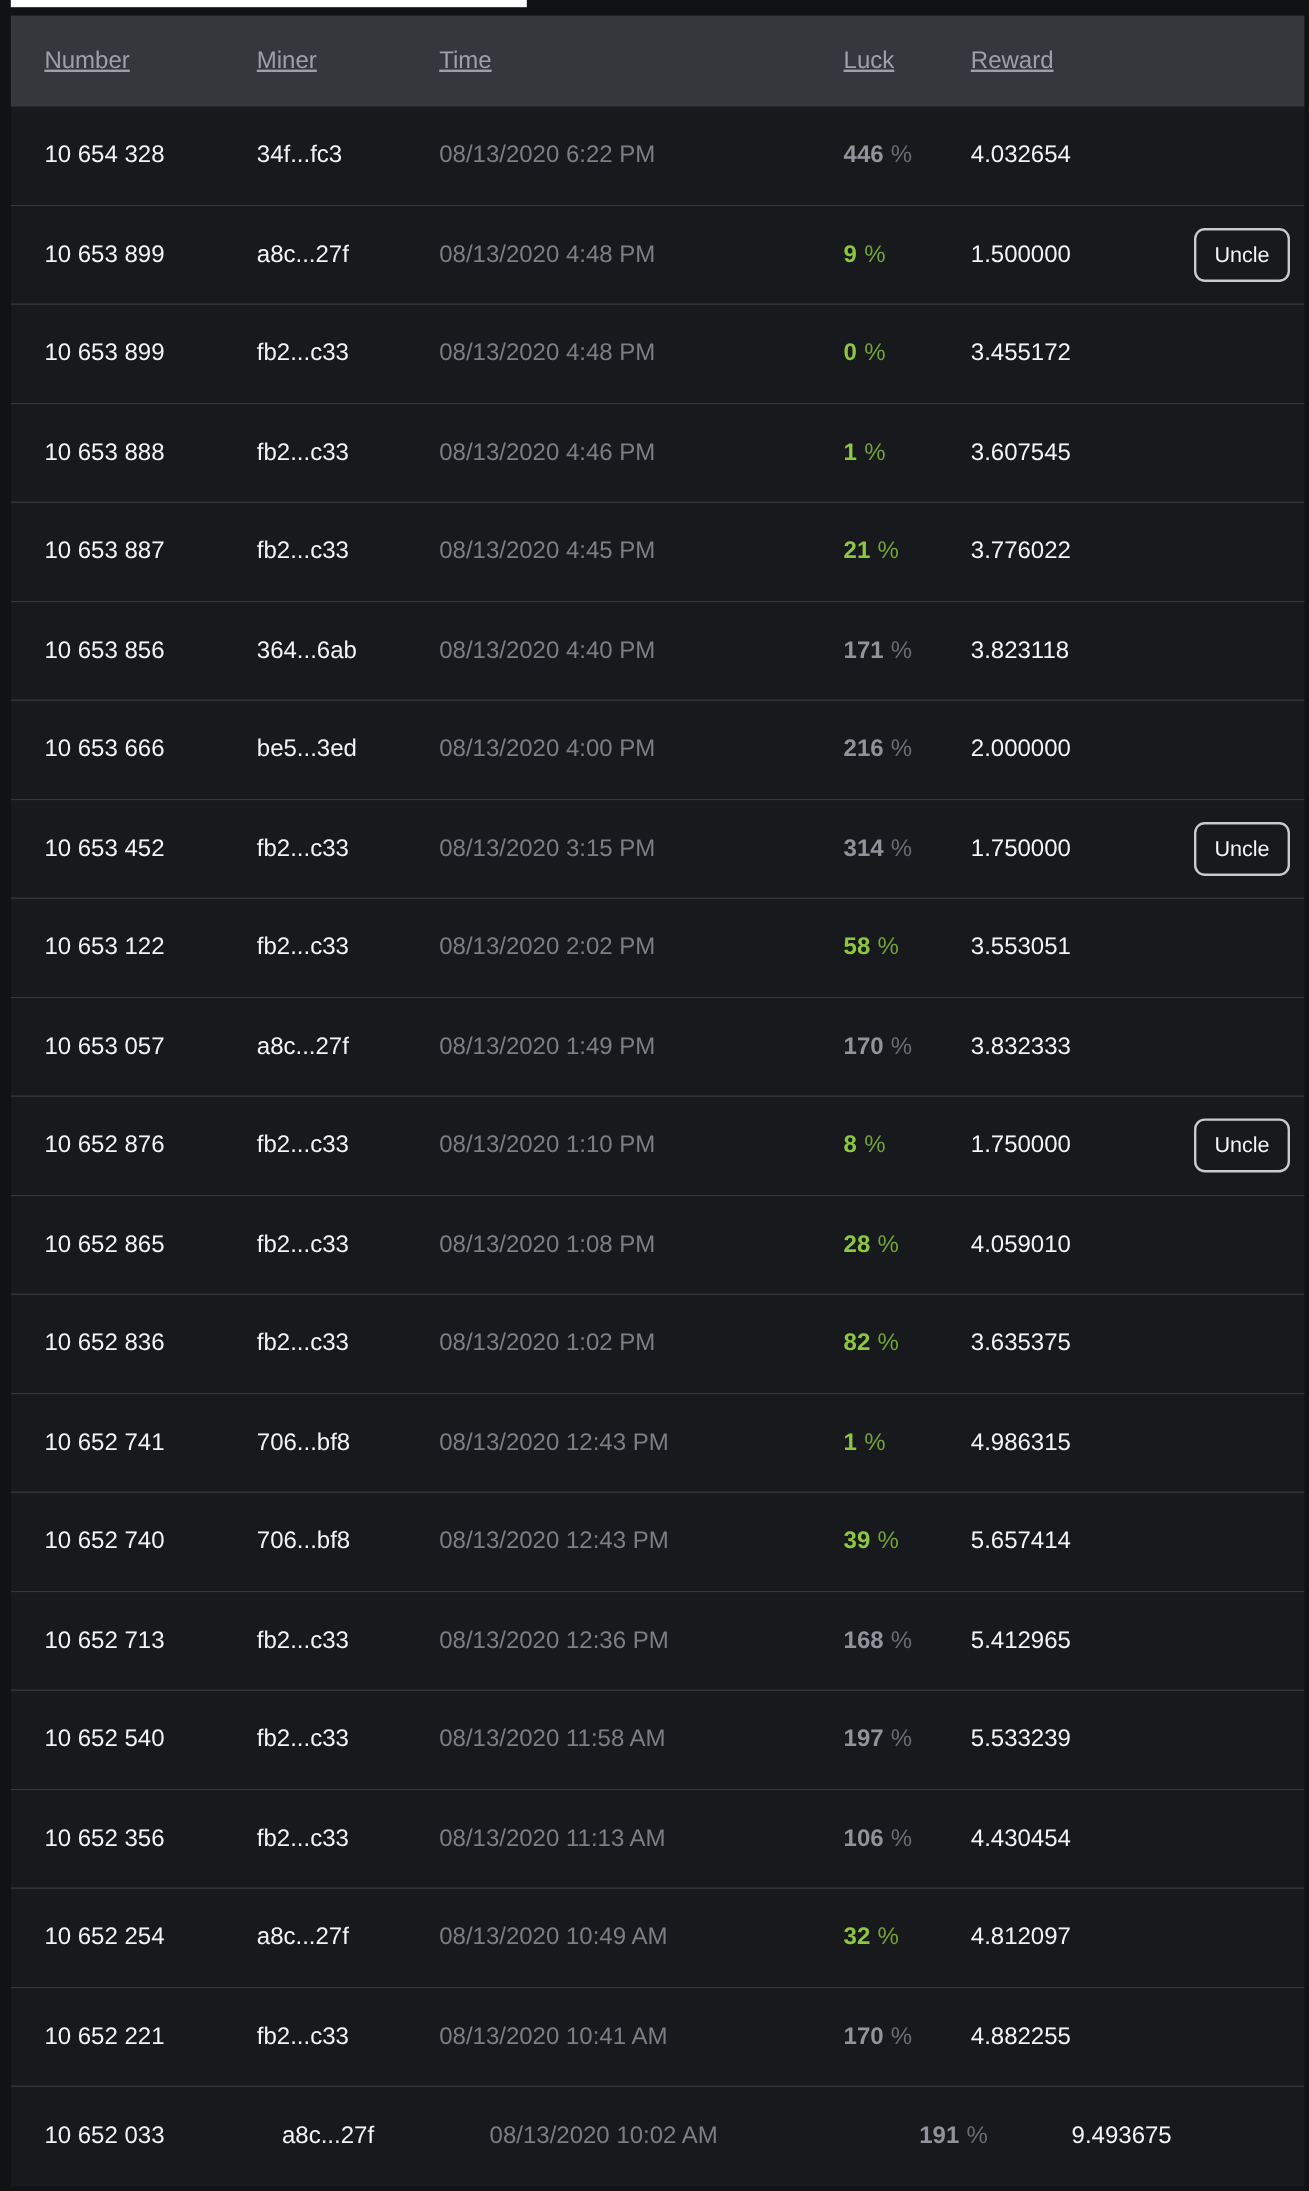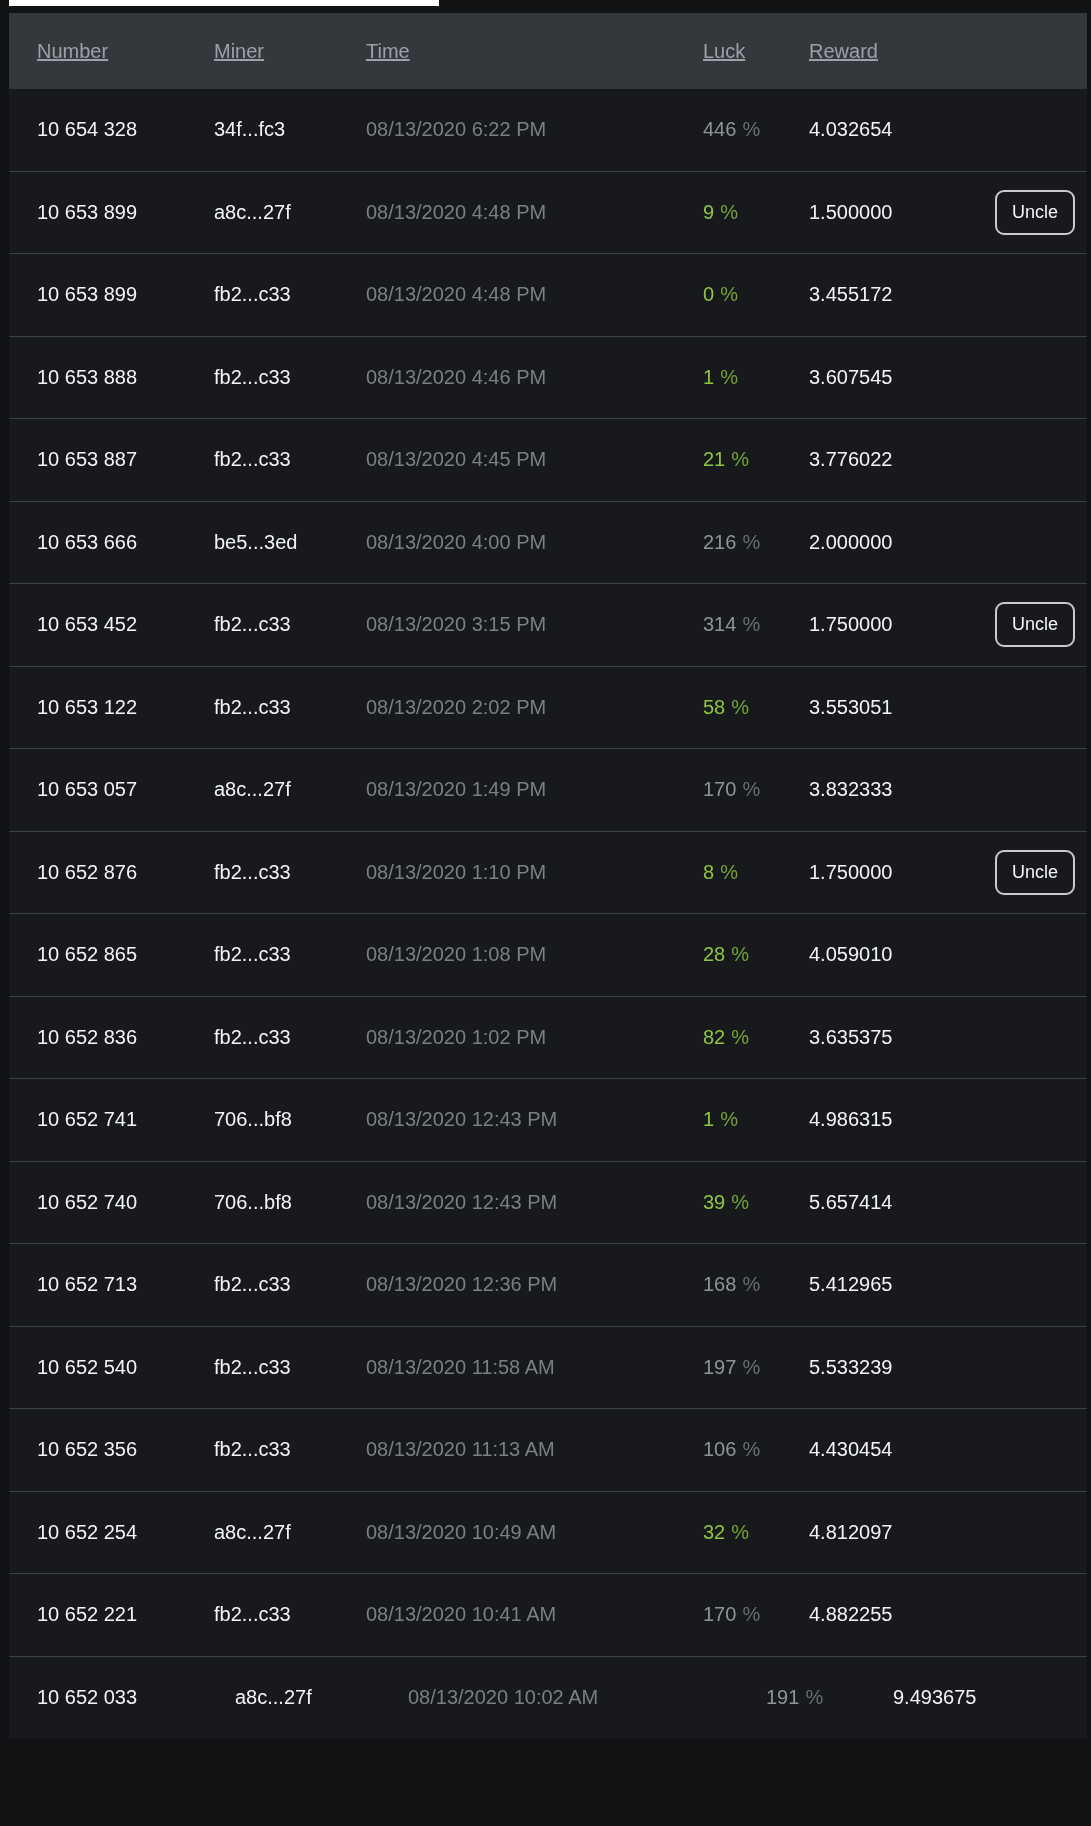--- a/index.html
+++ b/index.html
@@ -31,21 +31,21 @@
     font-size:20px;color:#f3f4f5;
   }
   .row:last-child{border-bottom:none;gap:21px;}
   .c-number{width:177px;padding-left:28px;flex:none;}
   .c-miner{width:152px;flex:none;}
   .c-time{width:310px;flex:none;color:#7b7f85;}
   .thead .c-time{color:#9da1a7;}
   .c-luck{width:106px;flex:none;margin-left:27px;}
   .c-reward{width:186px;flex:none;}
   .c-badge{flex:1;display:flex;align-items:center;}
-  .luck-val{font-weight:normal;}
+  .luck-val{font-weight:bold;}
   .luck-unit{margin-left:6px;}
   .luck-gray .luck-val{color:#8f939a;}
   .luck-gray .luck-unit{color:#696d72;}
   .luck-green .luck-val{color:#8dc63f;}
   .luck-green .luck-unit{color:#74a338;}
   .badge{
     border:2px solid #c8cacc;border-radius:9px;
     padding:8px 15px;font-size:18px;color:#f3f4f5;
     background:transparent;line-height:1.4;
   }
@@ -118,20 +118,30 @@
     <div class="c-number">10 653 887</div>
     <div class="c-miner">fb2...c33</div>
     <div class="c-time">08/13/2020 4:45 PM</div>
     <div class="c-luck luck-green">
       <span class="luck-val">21</span><span class="luck-unit">%</span>
     </div>
     <div class="c-reward">3.776022</div>
     <div class="c-badge"></div>
   </div>
 
+  <div class="row">
+    <div class="c-number">10 653 856</div>
+    <div class="c-miner">364...6ab</div>
+    <div class="c-time">08/13/2020 4:40 PM</div>
+    <div class="c-luck luck-gray">
+      <span class="luck-val">171</span><span class="luck-unit">%</span>
+    </div>
+    <div class="c-reward">3.823118</div>
+    <div class="c-badge"></div>
+  </div>
 
   <div class="row">
     <div class="c-number">10 653 666</div>
     <div class="c-miner">be5...3ed</div>
     <div class="c-time">08/13/2020 4:00 PM</div>
     <div class="c-luck luck-gray">
       <span class="luck-val">216</span><span class="luck-unit">%</span>
     </div>
     <div class="c-reward">2.000000</div>
     <div class="c-badge"></div>

